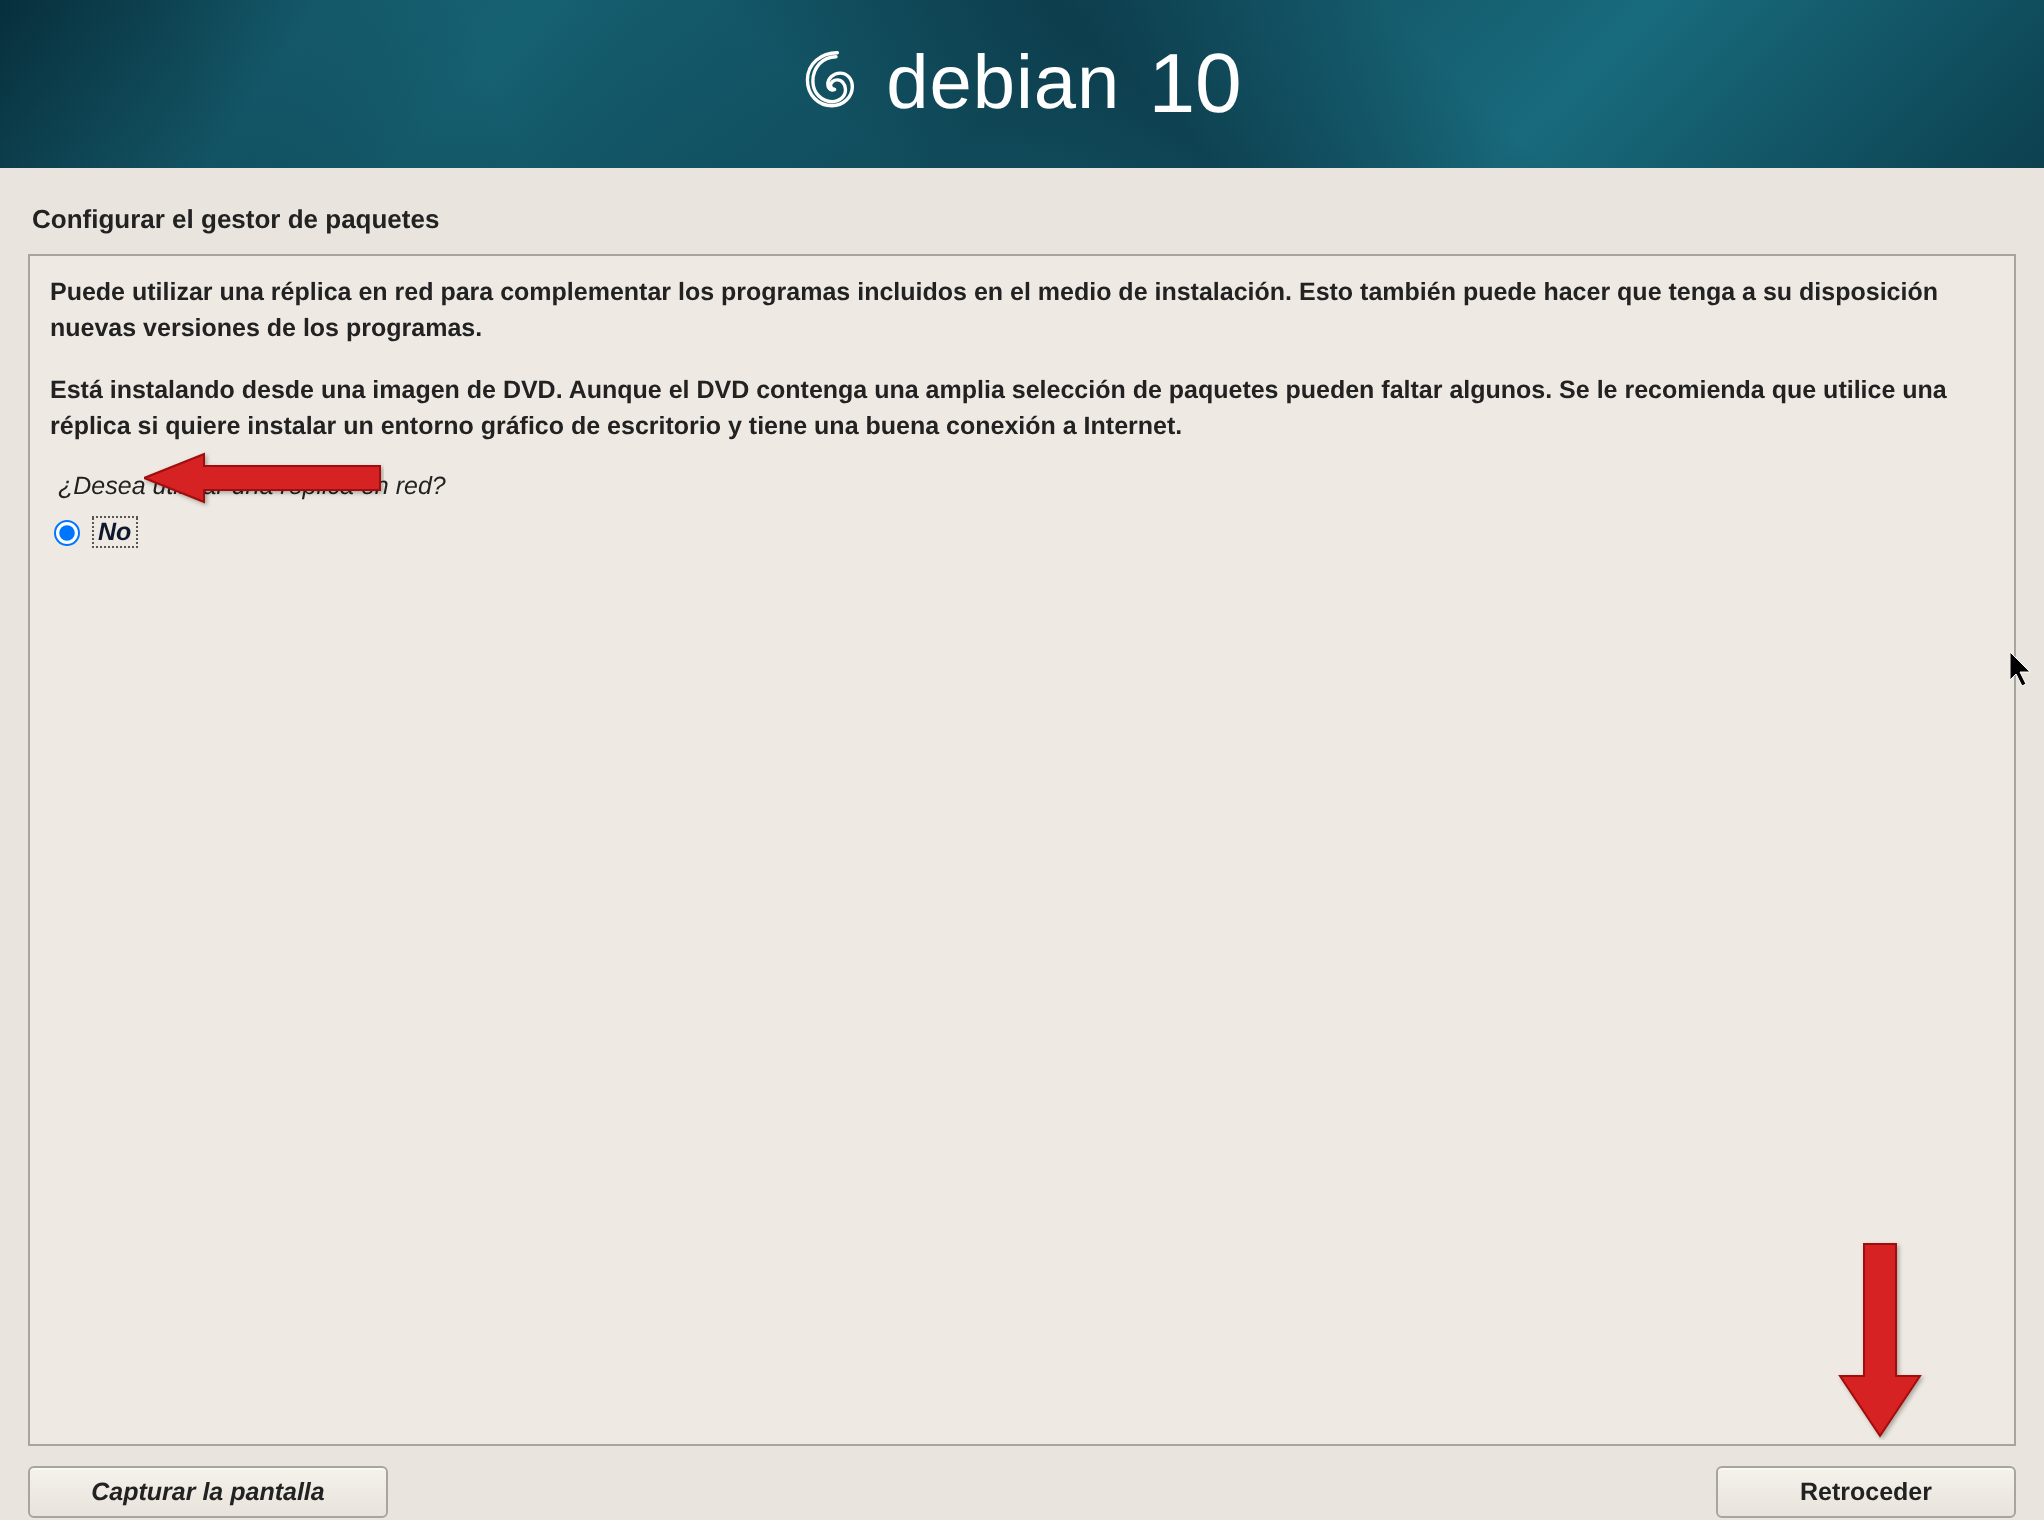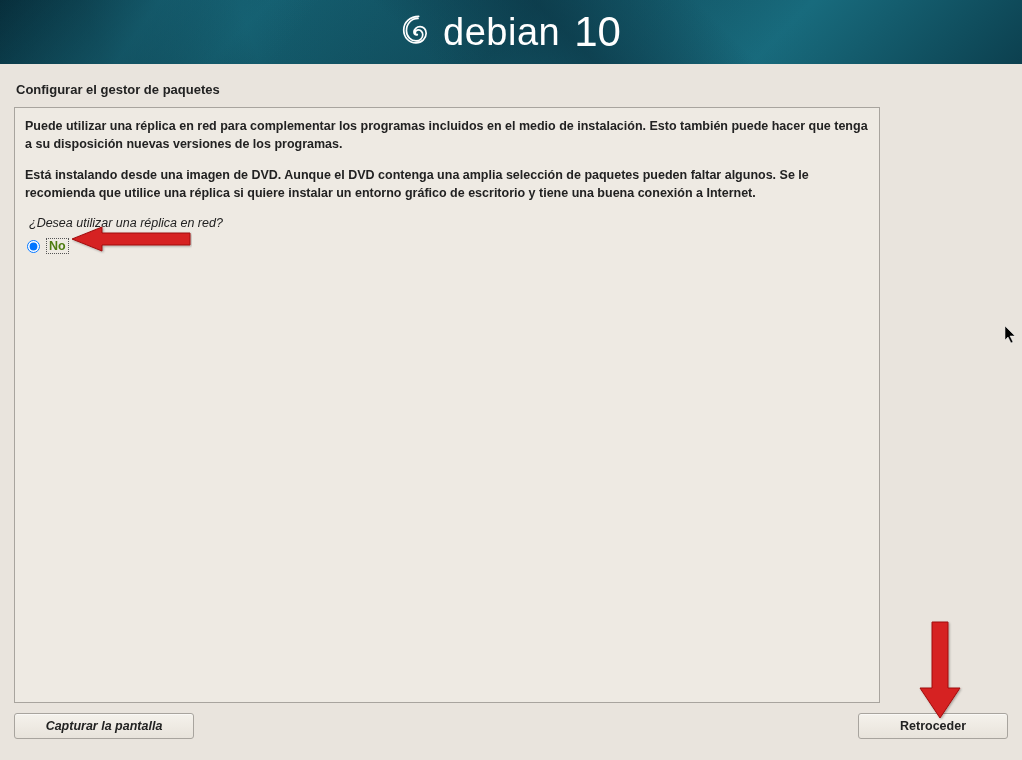--- a/index.html
+++ b/index.html
@@ -10,21 +10,21 @@
     body {
       width: 1022px;
       height: 760px;
       font-family: Arial, sans-serif;
       background-color: #e9e4dd;
       overflow: hidden;
       position: relative;
     }
     .header {
       width: 100%;
-      height: 64px;
+      height: 84px;
       background: linear-gradient(135deg, #0a3a4a 0%, #145d6e 25%, #0f4857 50%, #186b7d 75%, #0c404f 100%);
       position: relative;
       display: flex;
       align-items: center;
       justify-content: center;
       overflow: hidden;
     }
     .header-bg {
       position: absolute;
       inset: 0;
@@ -62,21 +62,21 @@
     }
     .section-title {
       font-size: 13px;
       font-weight: bold;
       color: #222;
       padding: 4px 2px 10px 2px;
     }
     .main-box {
       background-color: #eeeae3;
       border: 1px solid #a8a49e;
-      width: 866px;
+      width: 994px;
       height: 596px;
       padding: 10px 10px;
     }
     .desc-text {
       font-size: 12.5px;
       font-weight: bold;
       color: #222;
       line-height: 1.4;
       margin-bottom: 2px;
     }
@@ -102,22 +102,23 @@
       gap: 6px;
     }
     .radio-option input[type="radio"] {
       width: 13px;
       height: 13px;
       cursor: pointer;
     }
     .radio-label {
       font-size: 12.5px;
       font-weight: bold;
-      color: #4d7c0f;
+      color: #0f172a;
       cursor: pointer;
+      font-style: italic;
     }
     .radio-label.selected {
       border: 1px dotted #555;
       padding: 0 2px;
     }
     .button-bar {
       display: flex;
       justify-content: space-between;
       padding: 10px 14px;
     }

